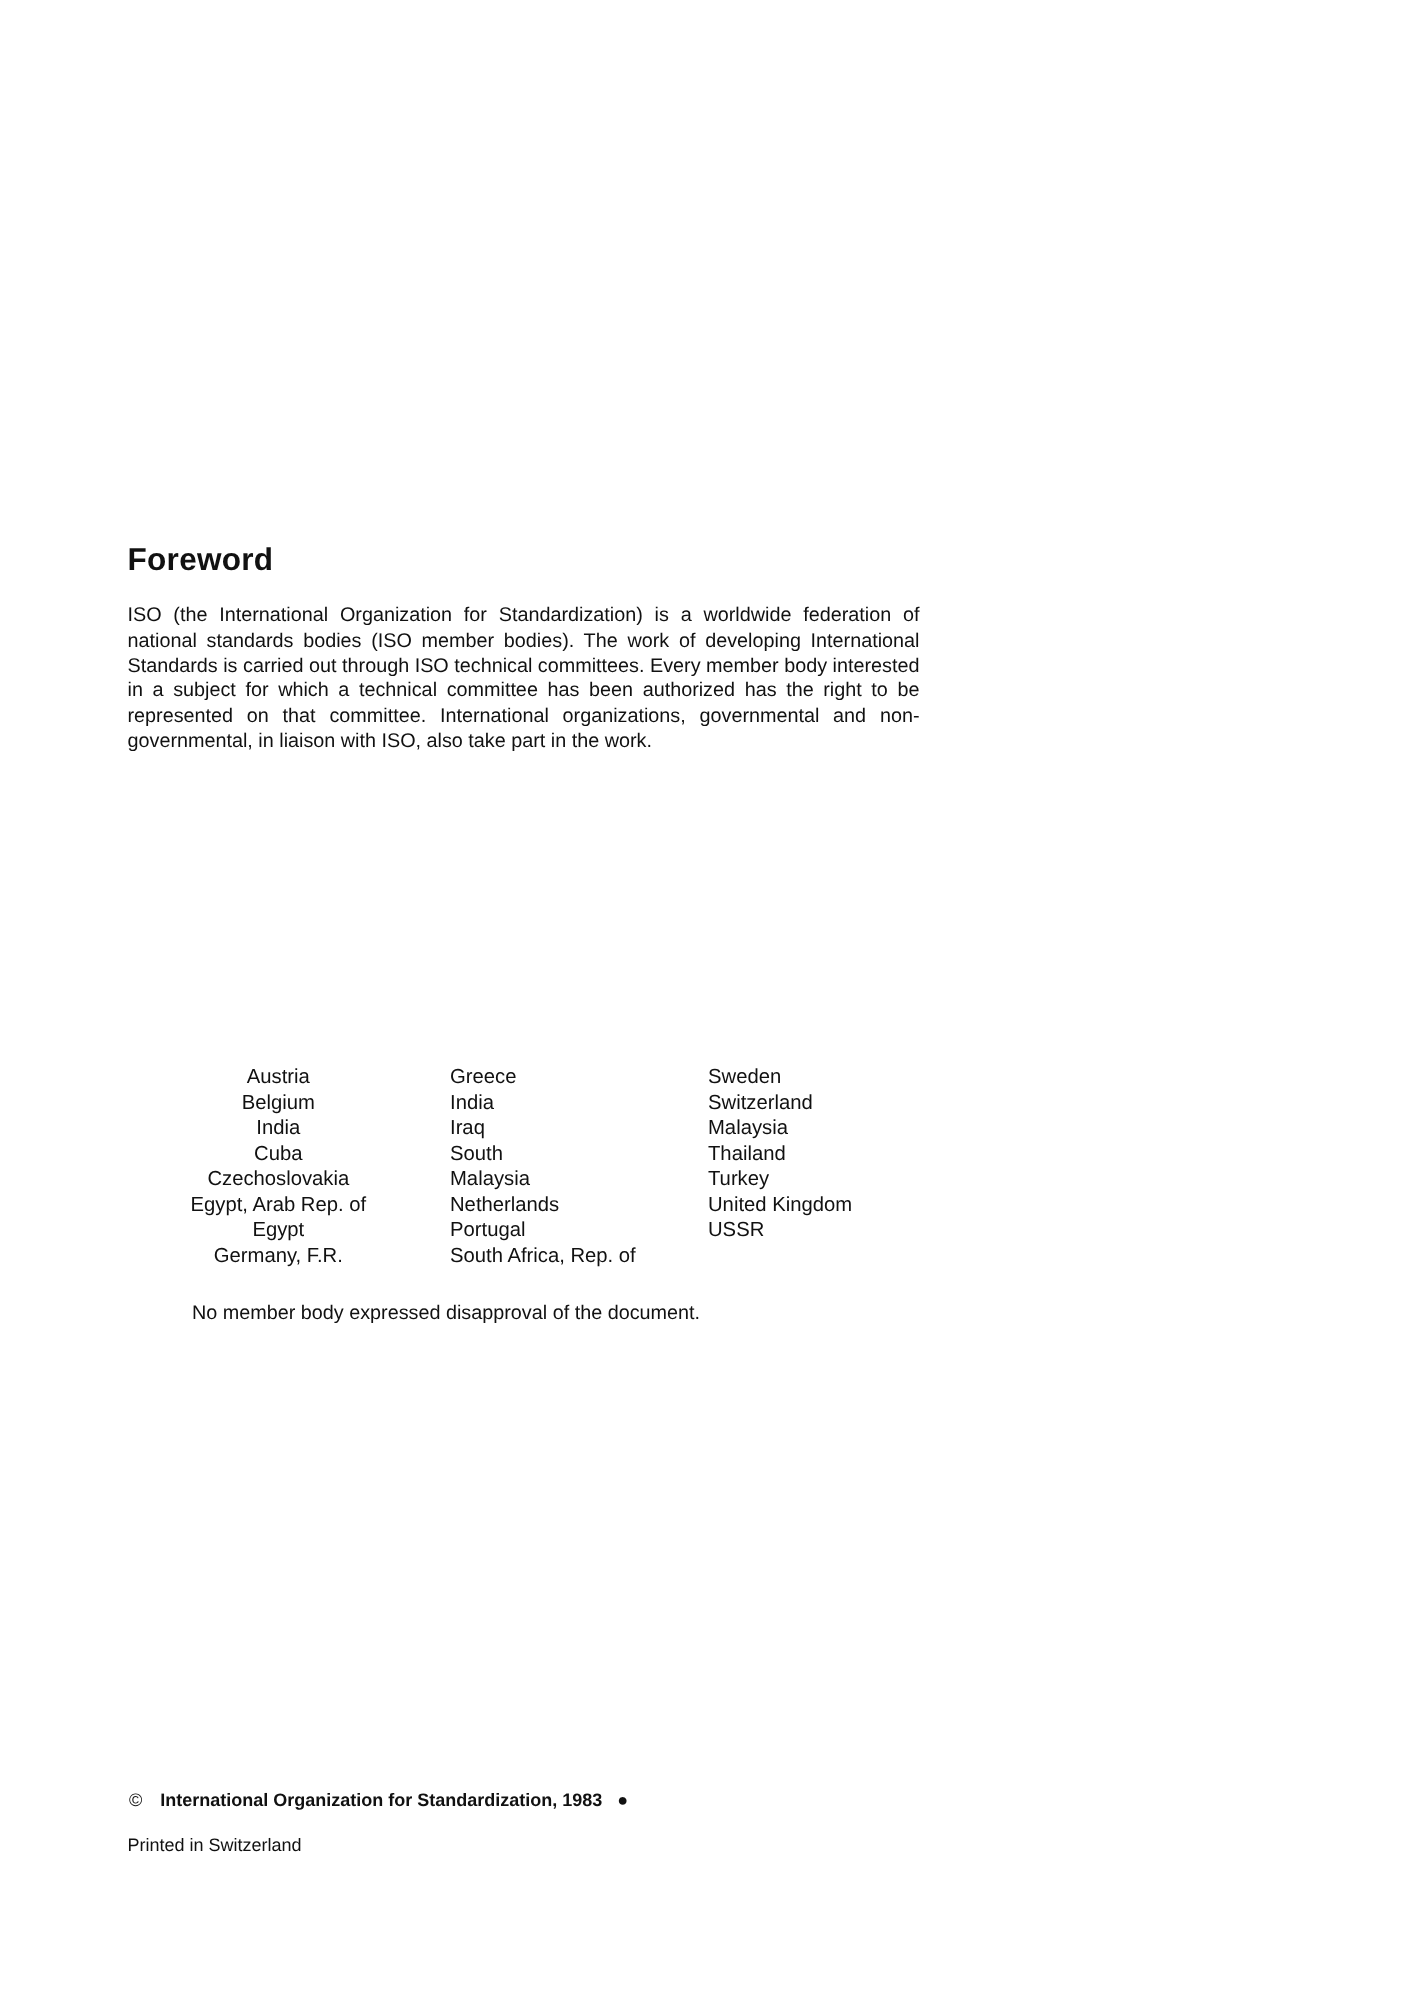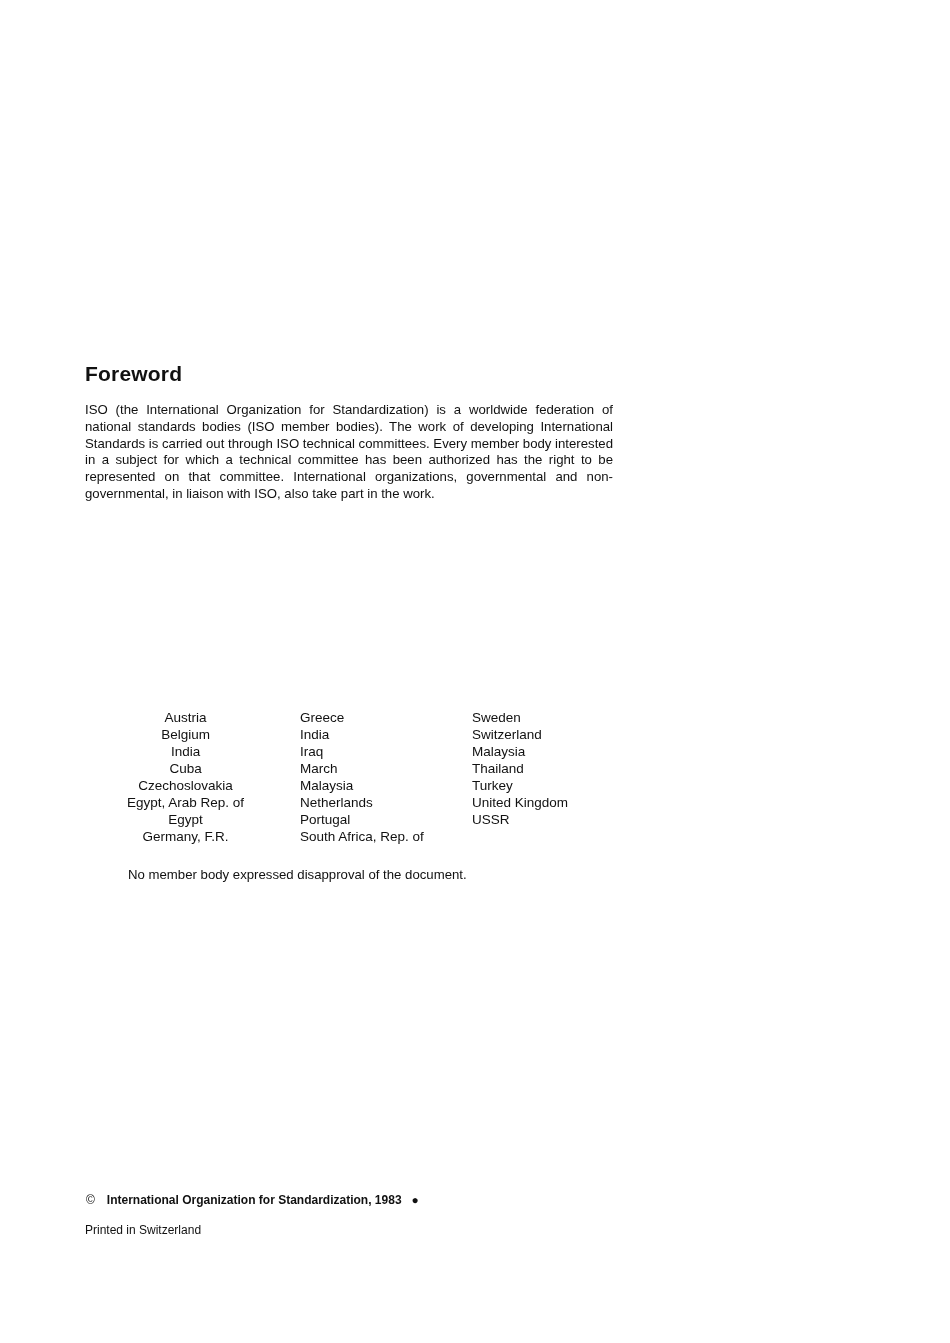--- a/index.html
+++ b/index.html
@@ -40,21 +40,21 @@
       <div>Cuba</div>
       <div>Czechoslovakia</div>
       <div>Egypt, Arab Rep. of</div>
       <div>Egypt</div>
       <div>Germany, F.R.</div>
     </div>
     <div class="col col2">
       <div>Greece</div>
       <div>India</div>
       <div>Iraq</div>
-      <div>March</div>
+      <div>South</div>
       <div>Malaysia</div>
       <div>Netherlands</div>
       <div>Portugal</div>
       <div>South Africa, Rep. of</div>
     </div>
     <div class="col col3">
       <div>Sweden</div>
       <div>Switzerland</div>
       <div>Malaysia</div>
       <div>Thailand</div>

